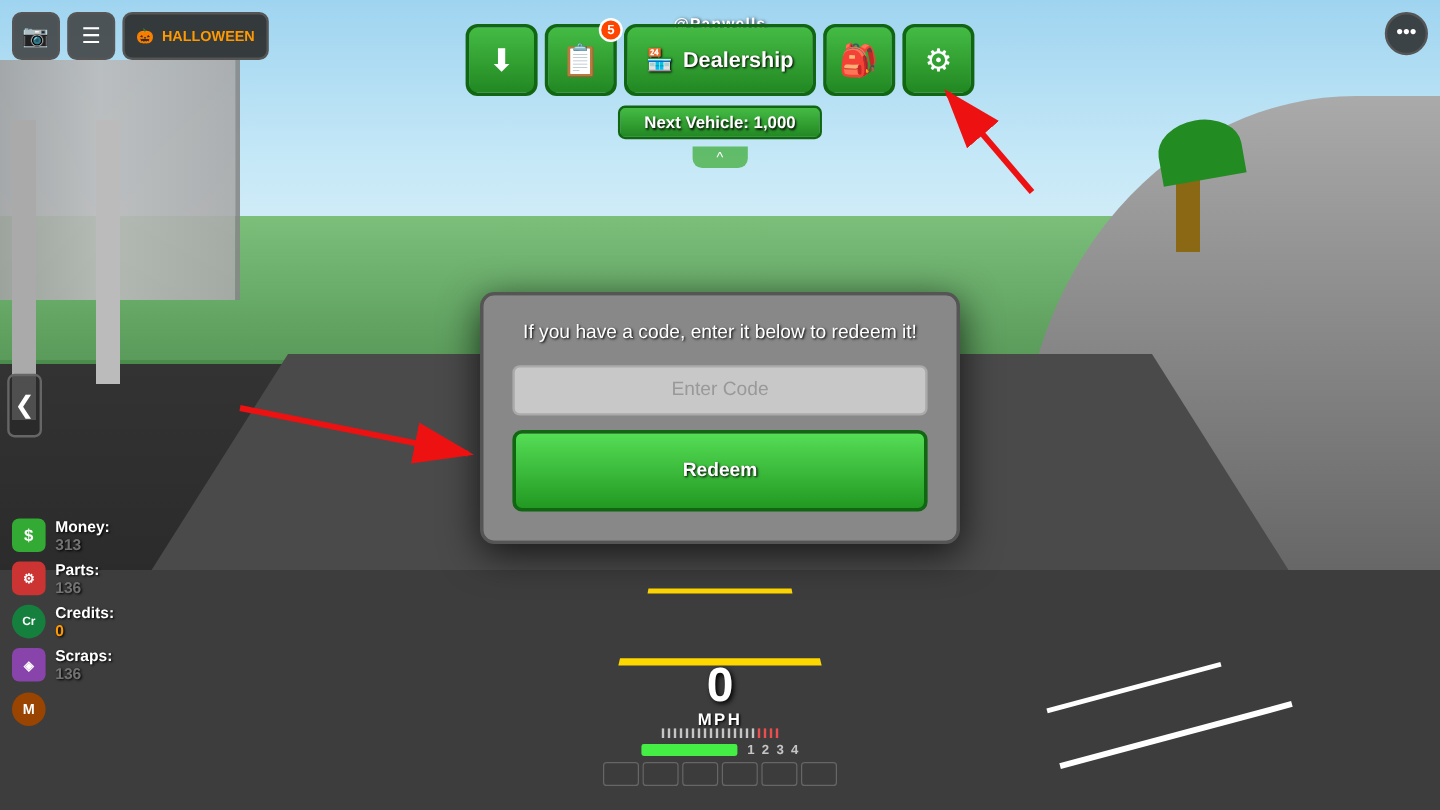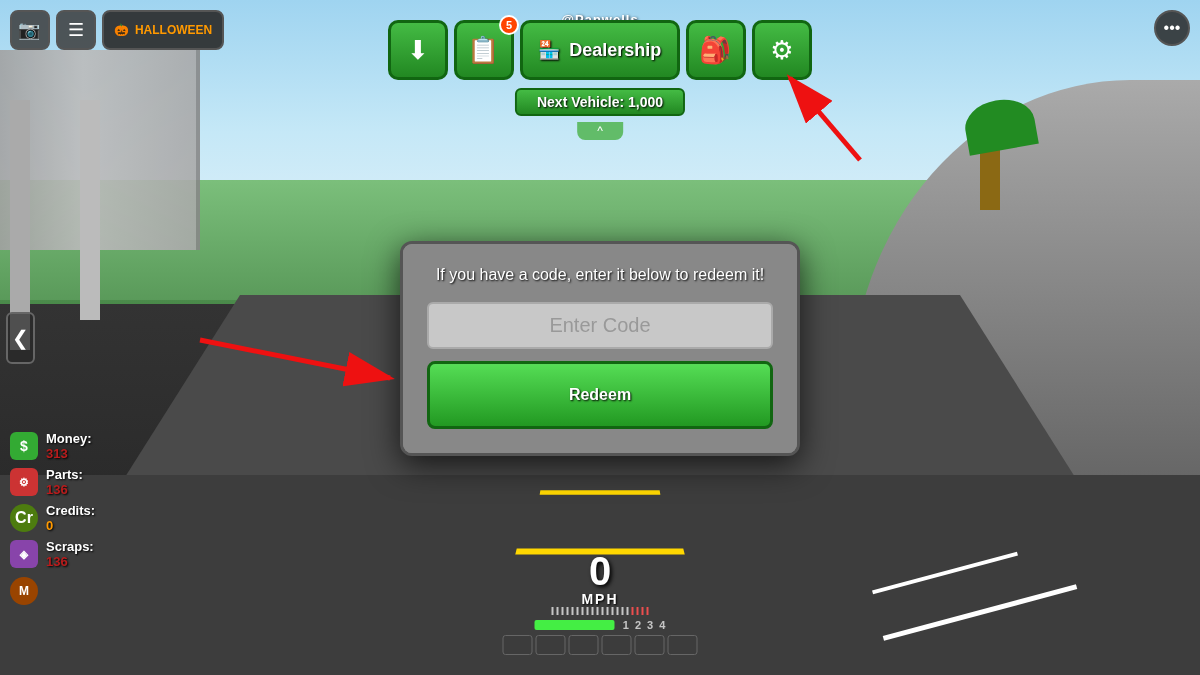--- a/index.html
+++ b/index.html
@@ -290,21 +290,21 @@
       margin-bottom: 16px;
       text-shadow: 1px 1px 2px #000;
     }
 
     .code-input {
       width: 100%;
       background: #c8c8c8;
       border: 2px solid #aaa;
       border-radius: 6px;
       padding: 10px 14px;
-      font-size: 20px;
+      font-size: 16px;
       color: #888;
       text-align: center;
       margin-bottom: 12px;
       outline: none;
     }
 
     .code-input::placeholder {
       color: #999;
     }
 
@@ -384,32 +384,32 @@
       border-radius: 6px;
       display: flex;
       align-items: center;
       justify-content: center;
       font-size: 14px;
       font-weight: bold;
     }
 
     .stat-icon.money { background: #33aa33; color: white; }
     .stat-icon.parts { background: #cc3333; color: white; font-size: 11px; }
-    .stat-icon.credits { background: #4d7c0f; color: white; font-size: 16px; border-radius: 50%; }
+    .stat-icon.credits { background: #15803d; color: white; font-size: 10px; border-radius: 50%; }
     .stat-icon.scraps { background: #8844aa; color: white; font-size: 11px; }
 
     .stat-text {
       color: white;
       font-size: 13px;
       font-weight: bold;
       text-shadow: 1px 1px 2px #000;
     }
 
     .stat-value {
-      color: #b91c1c;
+      color: #737373;
       font-weight: bold;
     }
 
     .stat-value.orange { color: #ff9900; }
 
     
     .quest-row {
       display: flex;
       align-items: center;
       gap: 8px;

